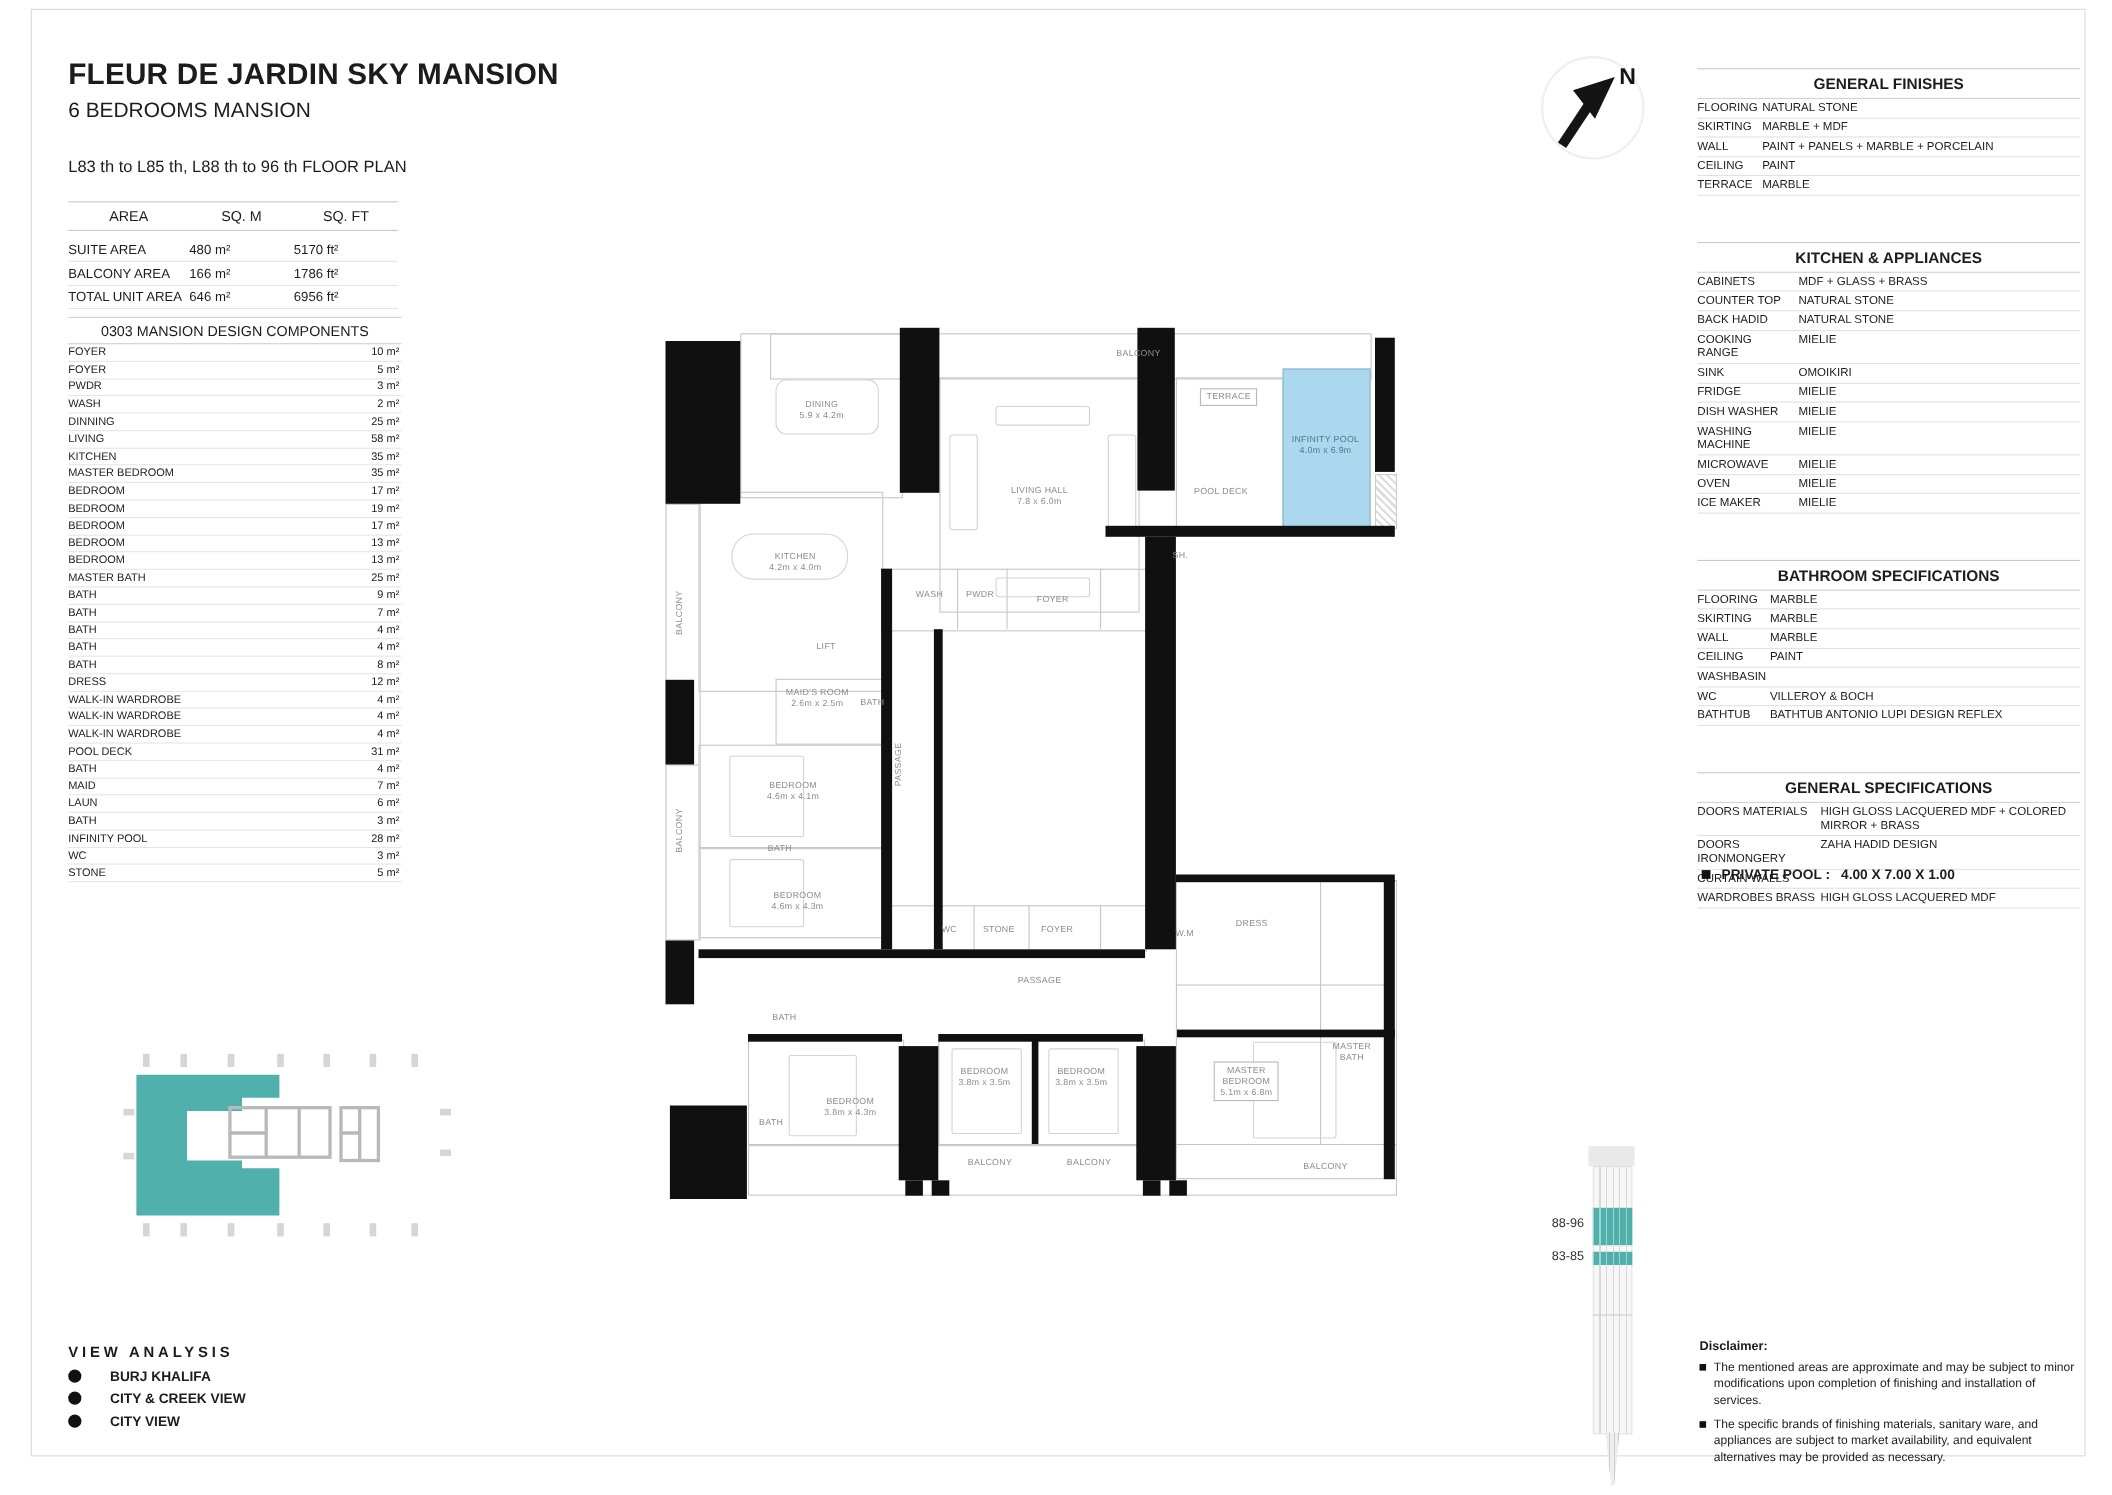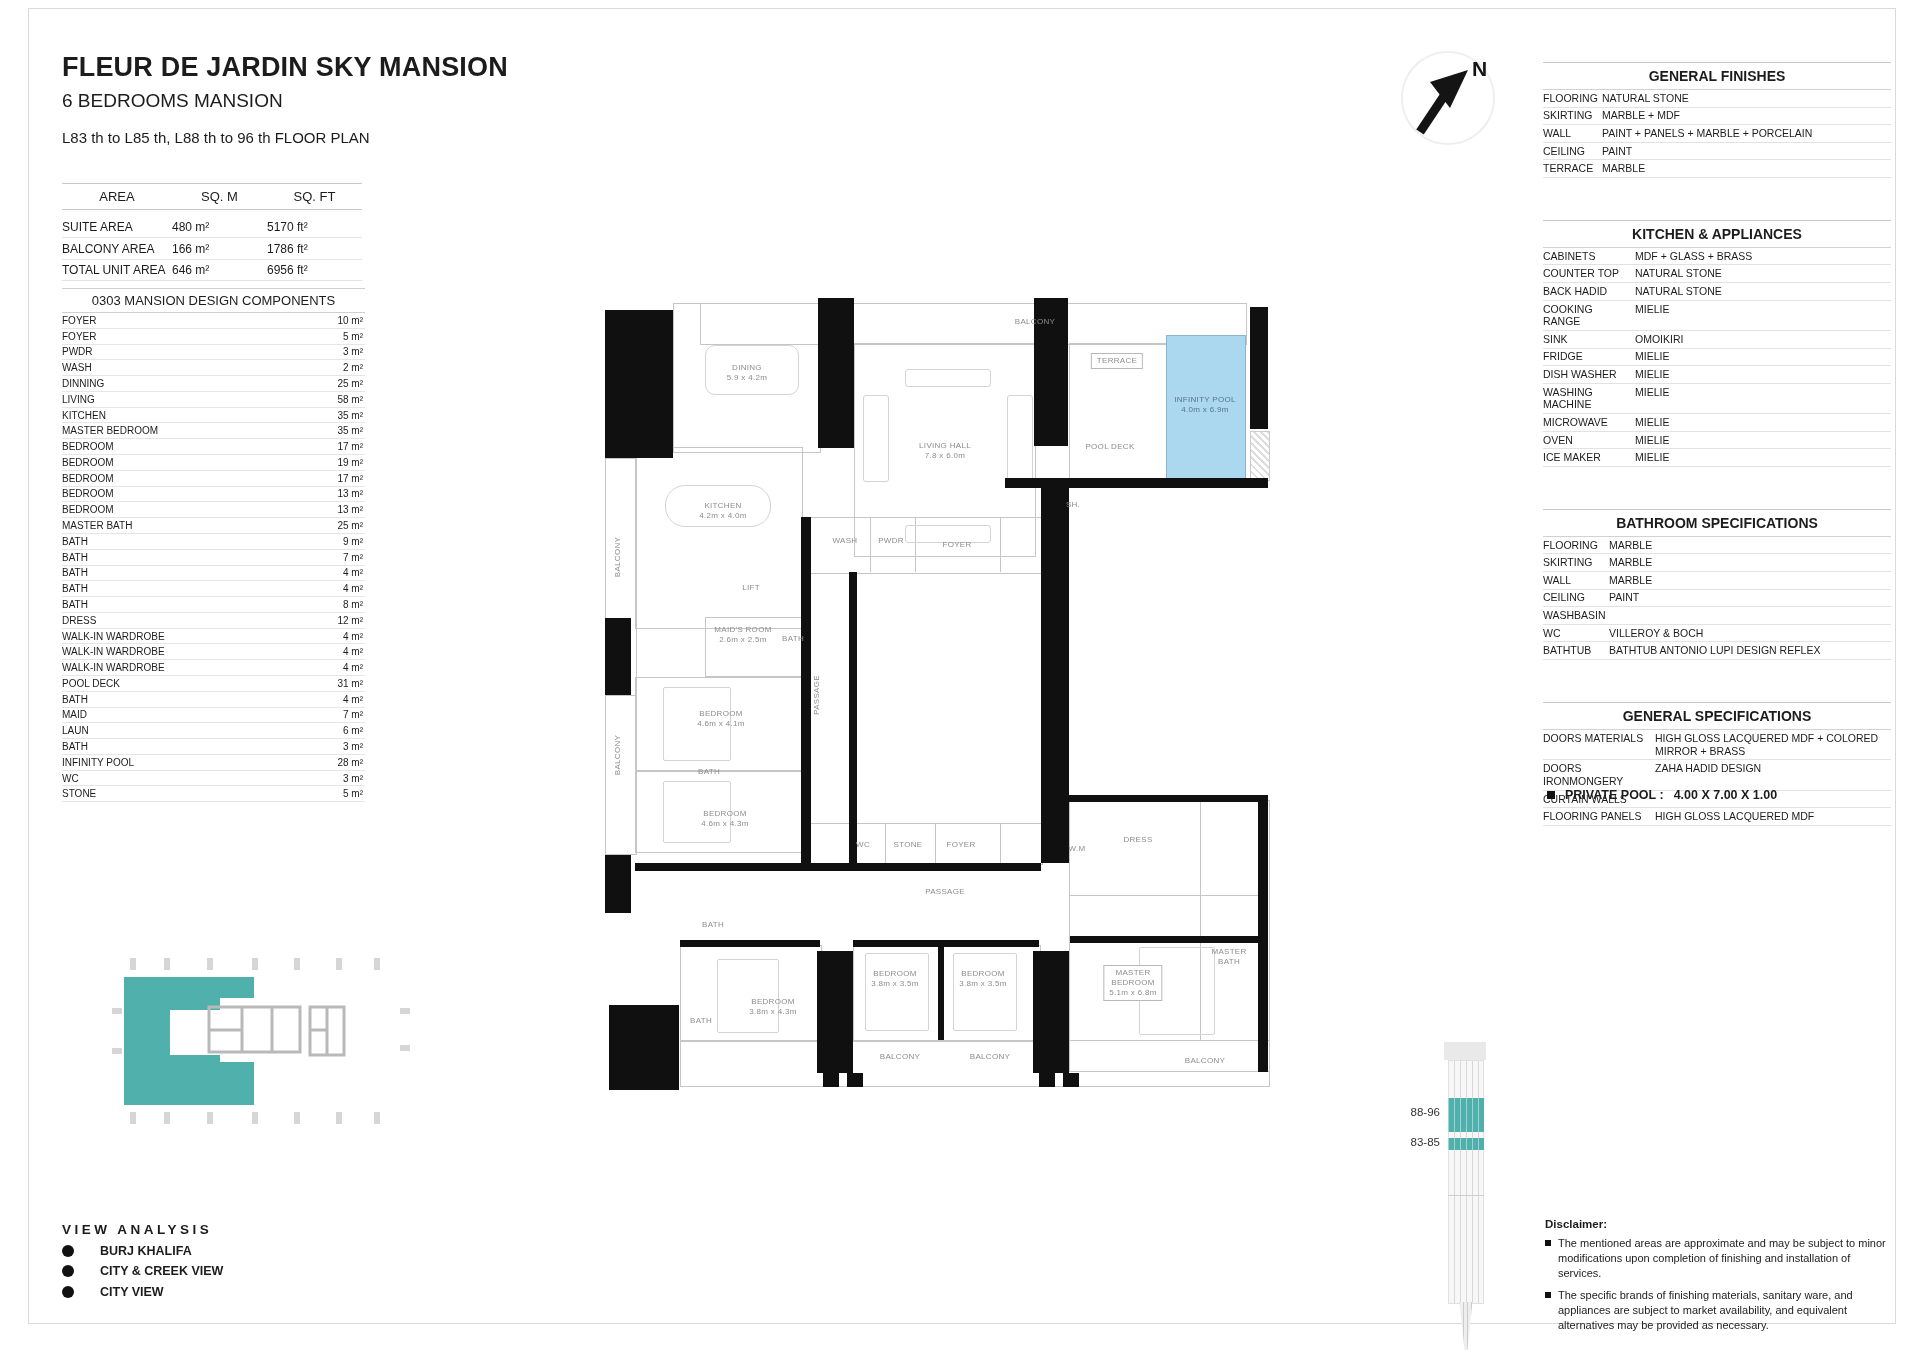--- a/index.html
+++ b/index.html
@@ -4,21 +4,21 @@
 <style>
   html,body{margin:0;padding:0;}
   body{width:1920px;height:1359px;position:relative;background:#fff;
        font-family:"Liberation Sans",sans-serif;color:#1c1c1c;overflow:hidden;}
   .frame{position:absolute;left:28px;top:8px;width:1866px;height:1314px;border:1px solid #dadada;}
 
   
   .hd{position:absolute;left:62px;top:52px;}
   .hd h1{font-size:27px;font-weight:bold;margin:0;letter-spacing:.2px;}
   .hd h2{font-size:19px;font-weight:normal;margin:7px 0 0;}
-  .floorline{font-size:15px;margin-top:17px;}
+  .floorline{font-size:15px;margin-top:31px;}
 
   
   .area-table{position:absolute;left:62px;top:183px;width:300px;}
   .at-head{display:grid;grid-template-columns:110px 95px 95px;border-top:1px solid #c9c9c9;
            border-bottom:1px solid #c9c9c9;padding:5px 0;font-size:13px;}
   .at-head span{text-align:center;}
   .at-body{margin-top:7px;}
   .at-row{display:grid;grid-template-columns:110px 95px 95px;padding:3.2px 0;
           border-bottom:1px solid #e3e3e3;font-size:12px;}
 
@@ -533,21 +533,21 @@
       </div>
       <div class="spec-row">
         <span class="lb">DOORS IRONMONGERY</span>
         <span class="vl">ZAHA HADID DESIGN</span>
       </div>
       <div class="spec-row">
         <span class="lb">CURTAIN WALLS</span>
         <span class="vl"></span>
       </div>
       <div class="spec-row">
-        <span class="lb">FLOORING PANELS</span>
+        <span class="lb">WARDROBES BRASS</span>
         <span class="vl">HIGH GLOSS LACQUERED MDF</span>
       </div>
     </section>
   </aside>
 
 <div class="pool-line">
   <span class="pool-sq"></span>
   <span>PRIVATE POOL :</span>
   <span>4.00 X 7.00 X 1.00</span>
 </div>

